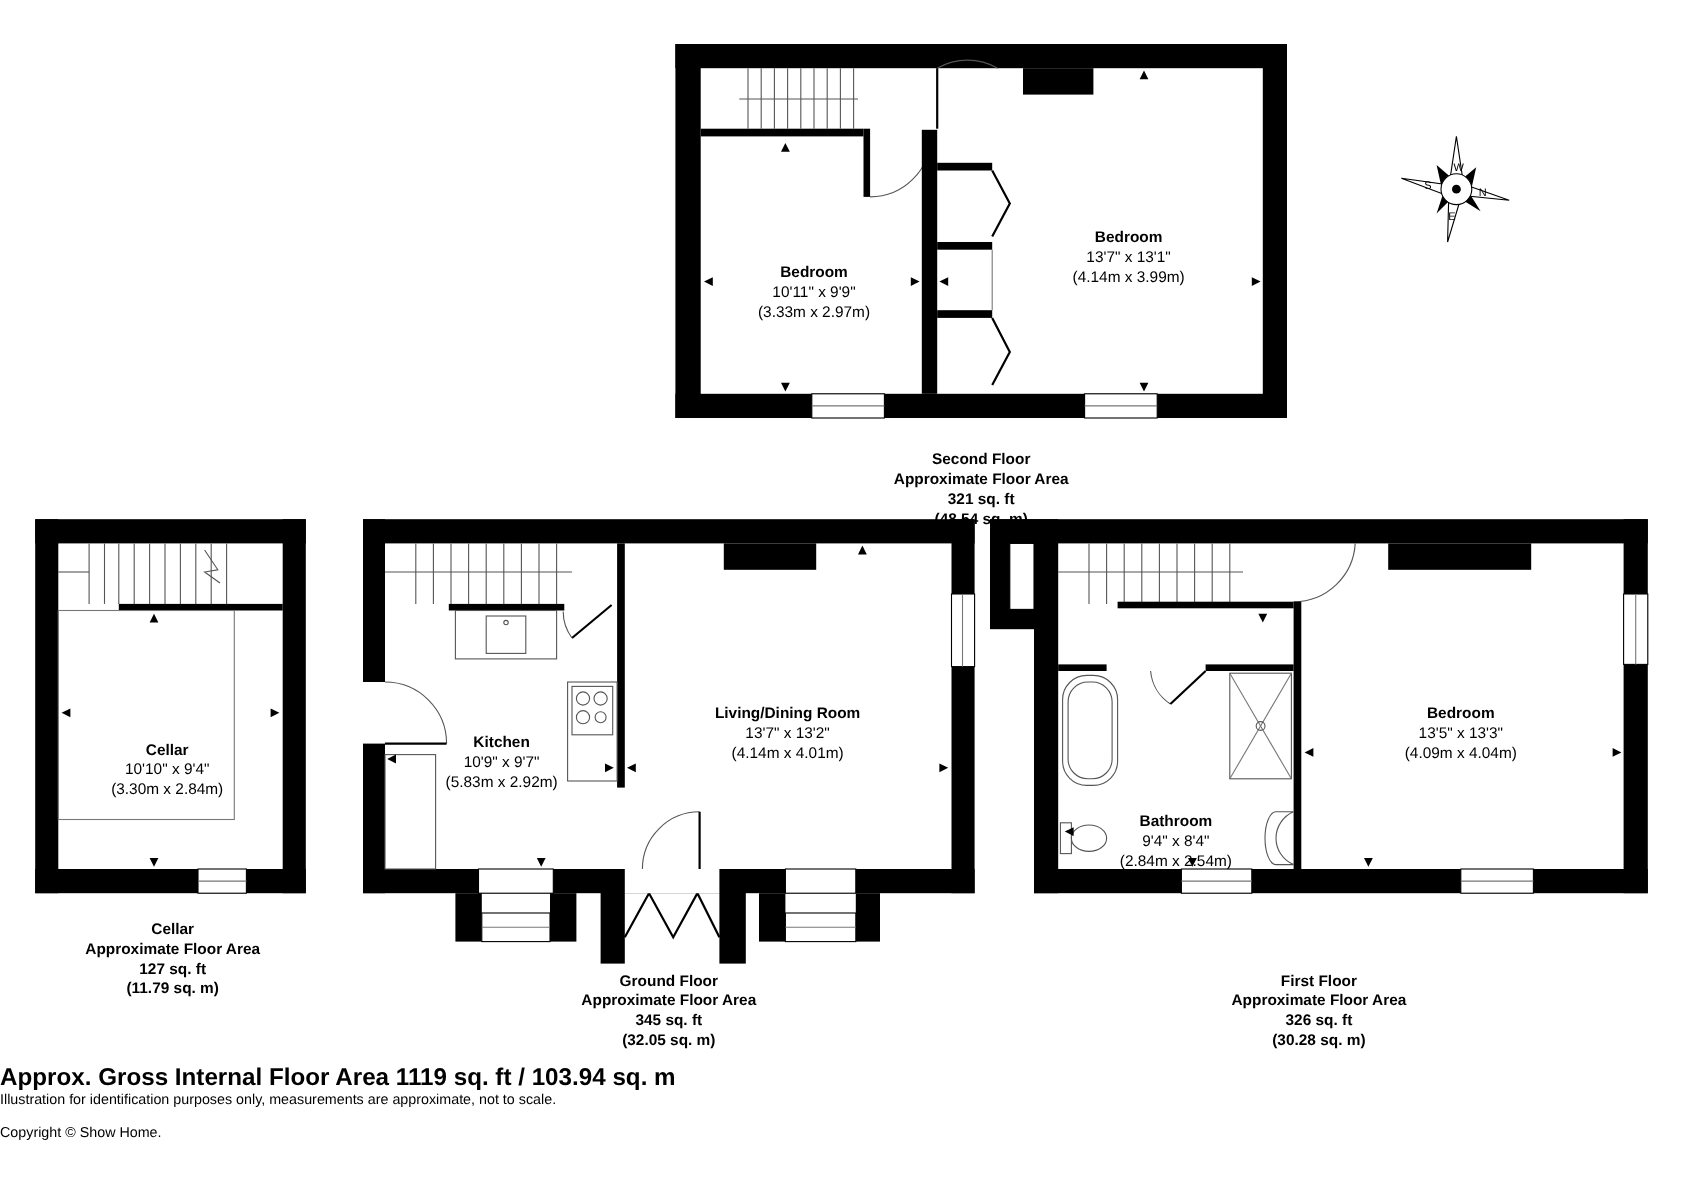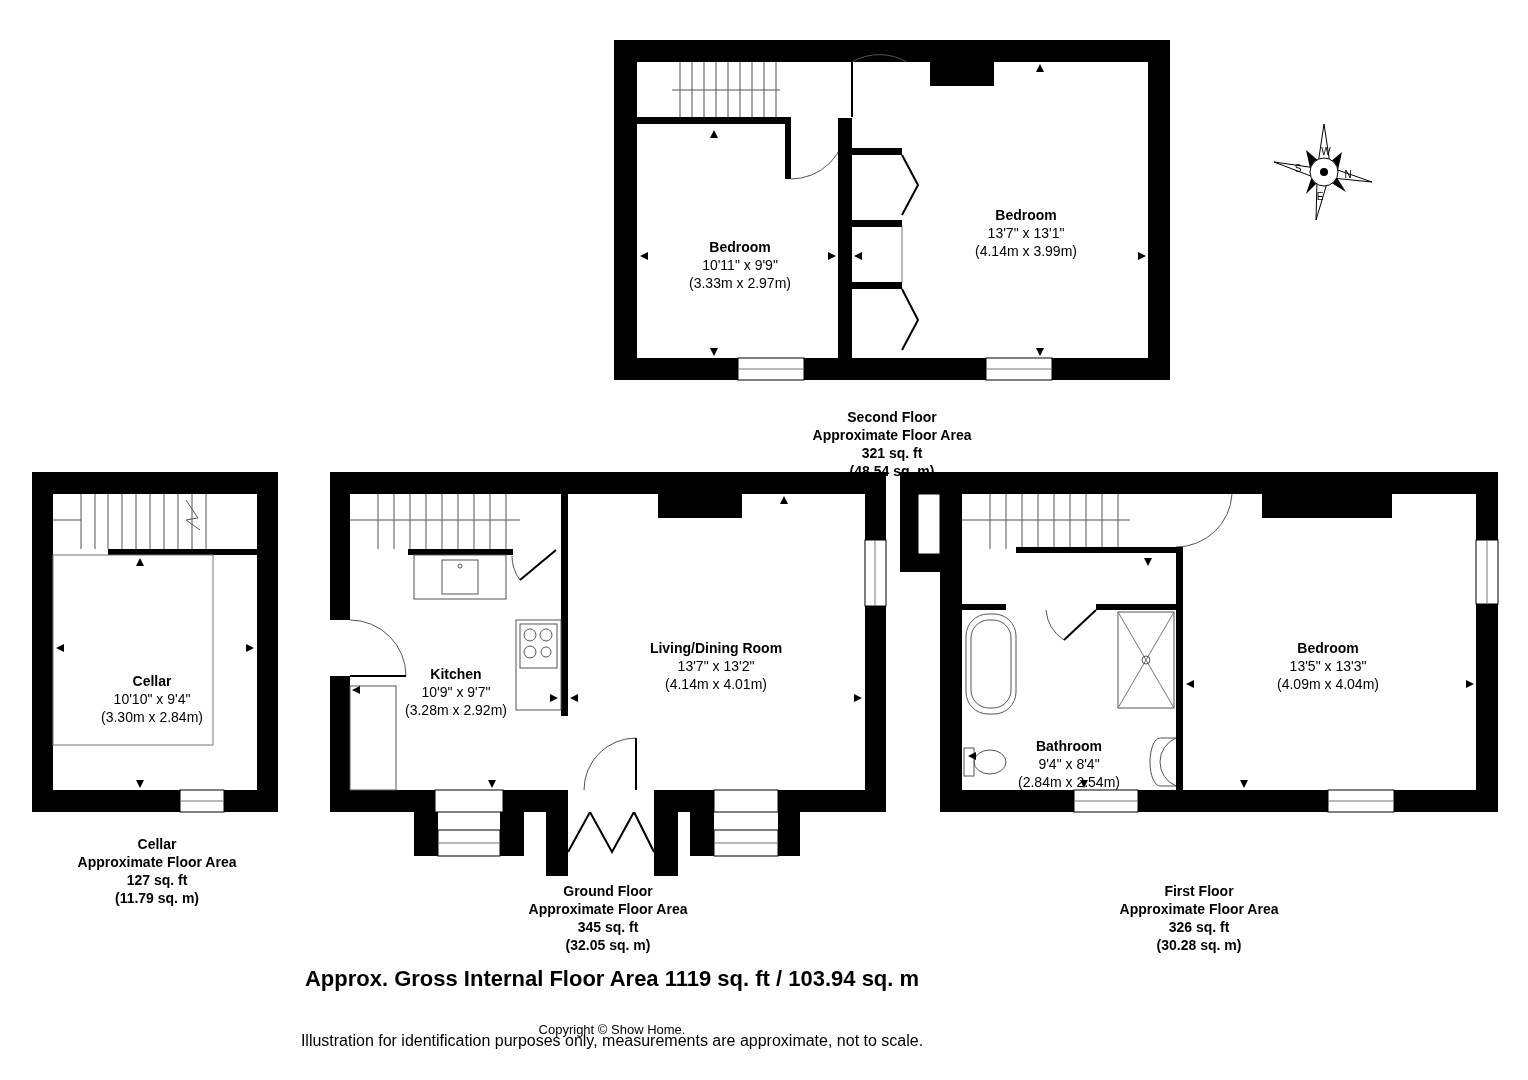--- a/index.html
+++ b/index.html
@@ -1,23 +1,23 @@
 <!DOCTYPE html>
 <html><head>
 <meta charset="utf-8">
 <style>
   html,body{margin:0;padding:0;background:#fff;}
   body{width:1528px;height:1080px;position:relative;overflow:hidden;font-family:"Liberation Sans",sans-serif;color:#000;}
   svg.plan{position:absolute;left:0;top:0;}
   .lbl{position:absolute;text-align:center;transform:translateX(-50%);line-height:18px;font-size:14px;white-space:nowrap;margin-top:24px;}
   .lbl .nm{font-weight:bold;}
   .flr{position:absolute;text-align:center;transform:translateX(-50%);font-weight:bold;font-size:14px;line-height:18px;white-space:nowrap;}
-  .foot{position:absolute;left:0;width:1224px;text-align:center;}
+  .foot{position:absolute;left:0;width:1224px;}
   .gross{top:966px;font-size:22px;font-weight:bold;}
-  .disc{top:1032px;font-size:16px;}
+  .disc{top:992px;font-size:13px;}
   .copy{top:1022px;font-size:13px;}
 </style>
 </head>
 <body>
 
 <svg class="plan" width="1528" height="1080" viewBox="0 0 1528 1080">
 
   <g>
 
     <rect x="614" y="40" width="556" height="22" fill="#000"></rect>
@@ -268,21 +268,21 @@
   <div>(4.14m x 3.99m)</div>
 </div>
 <div class="lbl" style="left:152px;top:648px;">
   <div class="nm">Cellar</div>
   <div>10'10" x 9'4"</div>
   <div>(3.30m x 2.84m)</div>
 </div>
 <div class="lbl" style="left:456px;top:641px;">
   <div class="nm">Kitchen</div>
   <div>10'9" x 9'7"</div>
-  <div>(3.28m x 2.92m)</div>
+  <div>(5.83m x 2.92m)</div>
 </div>
 <div class="lbl" style="left:716px;top:615px;">
   <div class="nm">Living/Dining Room</div>
   <div>13'7" x 13'2"</div>
   <div>(4.14m x 4.01m)</div>
 </div>
 <div class="lbl" style="left:1069px;top:713px;">
   <div class="nm">Bathroom</div>
   <div>9'4" x 8'4"</div>
   <div>(2.84m x 2.54m)</div>

